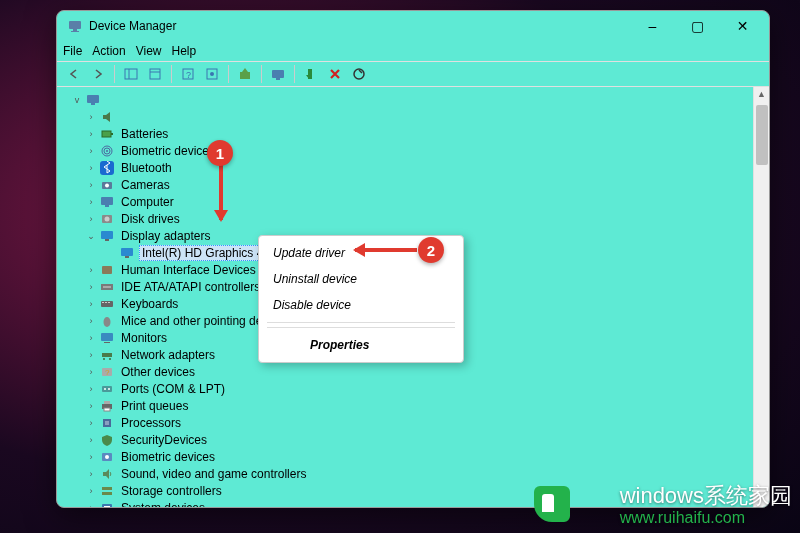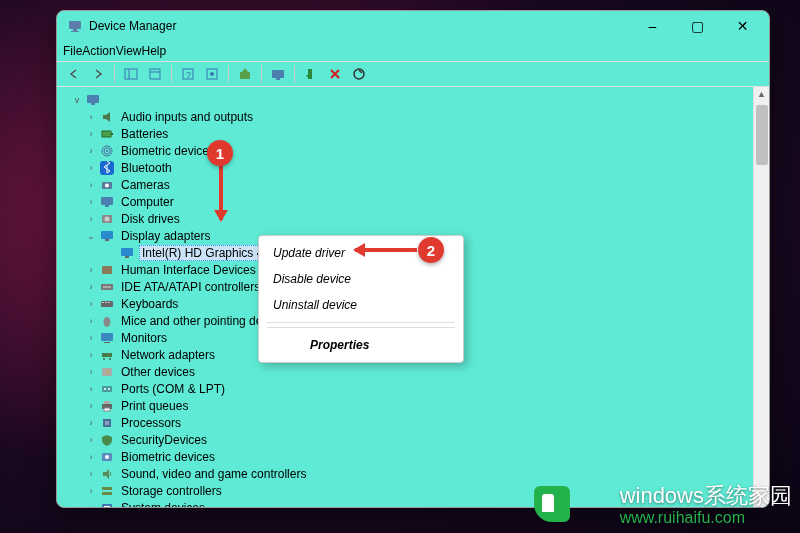--- a/index.html
+++ b/index.html
@@ -36,21 +36,21 @@
   }
   .titlebar .icon { width:16px; height:16px; margin-right:6px; display:flex; align-items:center; justify-content:center; }
   .title-text { flex:1; }
   .win-controls { display:flex; }
   .win-btn { width:45px; height:30px; display:flex; align-items:center; justify-content:center; font-size:14px; }
   .menubar {
     height: 20px;
     display: flex;
     align-items: center;
     padding: 0 6px;
-    gap: 0;
+    gap: 10px;
     font-size: 12px;
   }
   .menubar span { cursor: default; }
   .toolbar {
     height: 26px;
     border-top: 1px solid #e0e0e0;
     border-bottom: 1px solid #e0e0e0;
     display: flex;
     align-items: center;
     padding: 0 6px;
@@ -275,21 +275,20 @@
           </span>
           <span class="lbl" style="background:#e8e8e8; padding:0 40px 0 4px;"></span>
         </div>
         <div class="node indent-1">
           <span class="chev ">›</span>
           <span class="dicon">
             <svg width="14" height="14">
               <path d="M3 5h3l4-3v10l-4-3H3z" fill="#4a7a4a"></path>
             </svg>
           </span>
-          <span class="lbl">Audio inputs and outputs</span>
         </div>
         <div class="node indent-1">
           <span class="chev ">›</span>
           <span class="dicon">
             <svg width="14" height="14">
               <rect x="2" y="4" width="9" height="6" fill="#4aa04a" stroke="#2a6a2a"></rect>
               <rect x="11" y="6" width="2" height="2" fill="#2a6a2a"></rect>
             </svg>
           </span>
           <span class="lbl">Batteries</span>
@@ -520,22 +519,22 @@
           <span class="lbl">System devices</span>
         </div>
       </div>
     <div class="tree-scroll"></div>
   </div>
 
 </div>
 
 <div class="context-menu">
   <div class="mi">Update driver</div>
+  <div class="mi">Uninstall device</div>
   <div class="mi">Disable device</div>
-  <div class="mi">Uninstall device</div>
   <div class="sep"></div>
   <div class="sep"></div>
   <div class="mi bold">Properties</div>
 </div>
 
 <div class="callout" style="left:207px; top:140px;">1</div>
 <div class="arrow1"></div>
 <div class="callout" style="left:418px; top:237px;">2</div>
 <div class="arrow2"></div>
 

